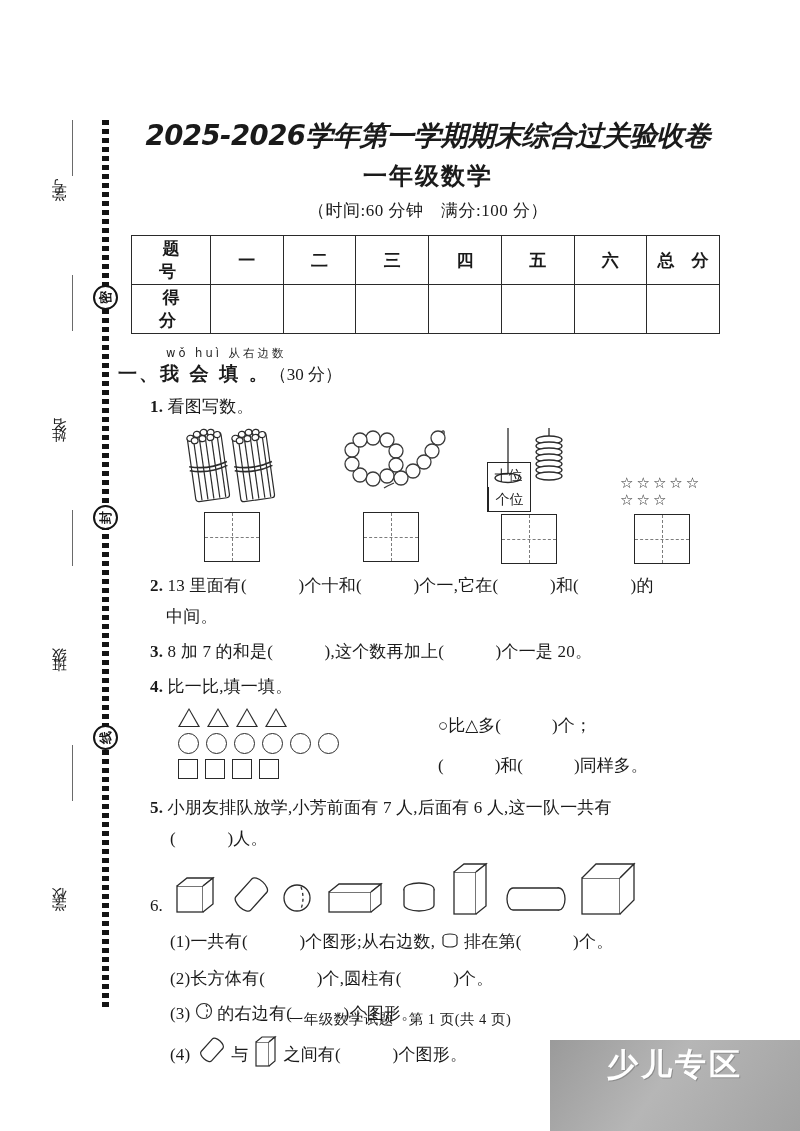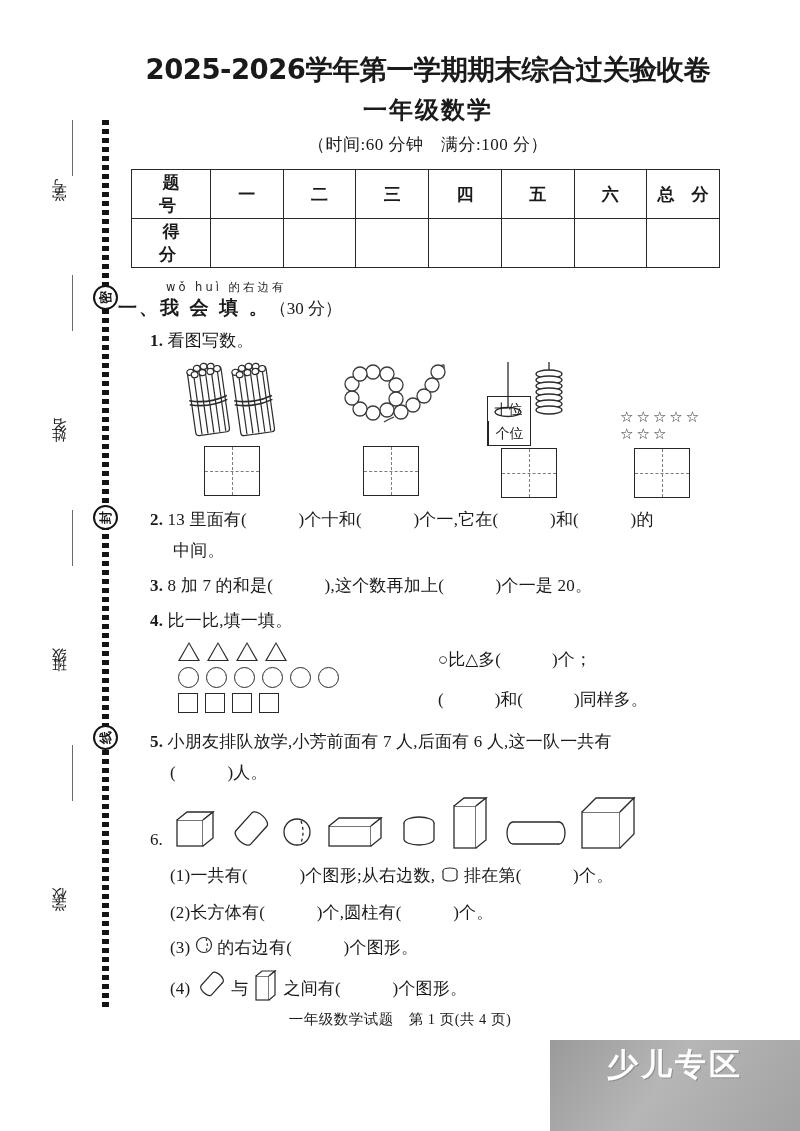--- a/index.html
+++ b/index.html
@@ -90,27 +90,28 @@
 
   
   #sheet {
     position: absolute;
     left: 118px;
     top: 0;
     width: 620px;
   }
 
   .title-main {
-    margin-top: 52px;
+    margin-top: 118px;
     text-align: center;
     font-family: "DejaVu Sans", sans-serif;
     font-size: 27.5px;
     font-weight: bold;
     letter-spacing: -0.5px;
     white-space: nowrap;
+    font-style: italic;
   }
   .title-sub {
     margin-top: 6px;
     text-align: center;
     font-family: "DejaVu Sans", sans-serif;
     font-size: 24px;
     font-weight: bold;
     letter-spacing: 2px;
   }
   .title-meta {
@@ -380,21 +381,21 @@
       <td></td>
       <td></td>
       <td></td>
       <td></td>
       <td></td>
     </tr>
   </tbody>
     </table>
 
   <div class="section-block">
-    <div class="pinyin">wǒ huì 的右边有</div>
+    <div class="pinyin">wǒ huì 从右边数</div>
     <div class="section-title">
       <span>一、我 会 填 。</span><span class="pts">（30 分）</span>
     </div>
 
     <div class="q">
       <span class="num">1.</span>
       <span>看图写数。</span>
     </div>
 
     <div class="fig-row">
@@ -509,21 +510,21 @@
             <span>☆</span>
           </div>
         </div>
         <div class="tian-box" style="margin-left:14px;margin-top:2px;"></div>
       </div>
     </div>
 
     <div class="q">
       <span class="num">2.</span>
       <span>13 里面有(　　　)个十和(　　　)个一,它在(　　　)和(　　　)的</span>
-      <div class="q-indent" style="margin-left:23px;">中间。</div>
+      <div class="q-indent" style="margin-left:16px;">中间。</div>
     </div>
 
     <div class="q">
       <span class="num">3.</span>
       <span>8 加 7 的和是(　　　),这个数再加上(　　　)个一是 20。</span>
     </div>
 
     <div class="q">
       <span class="num">4.</span>
       <span>比一比,填一填。</span>

